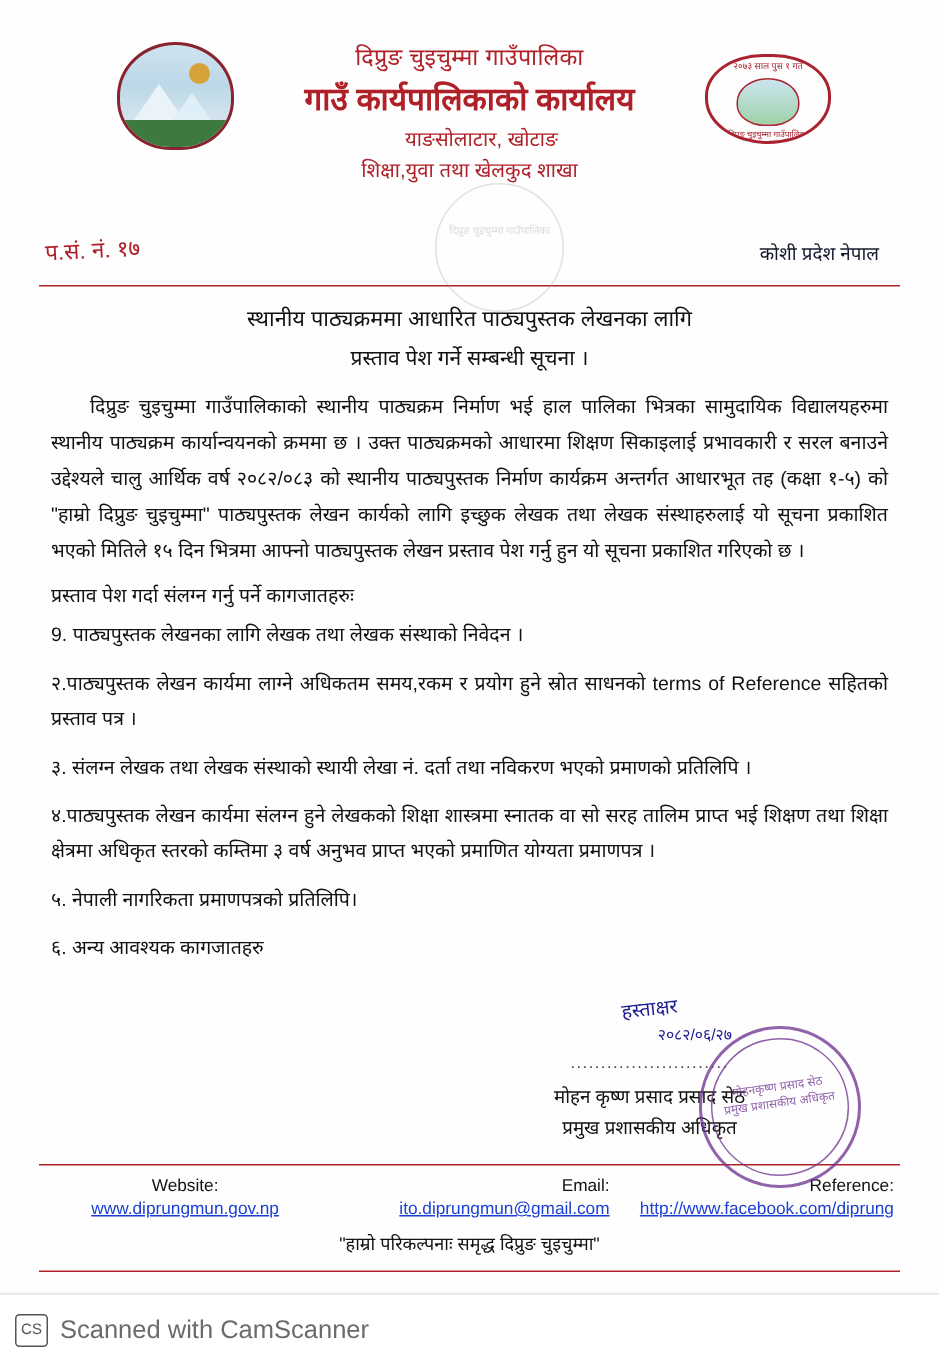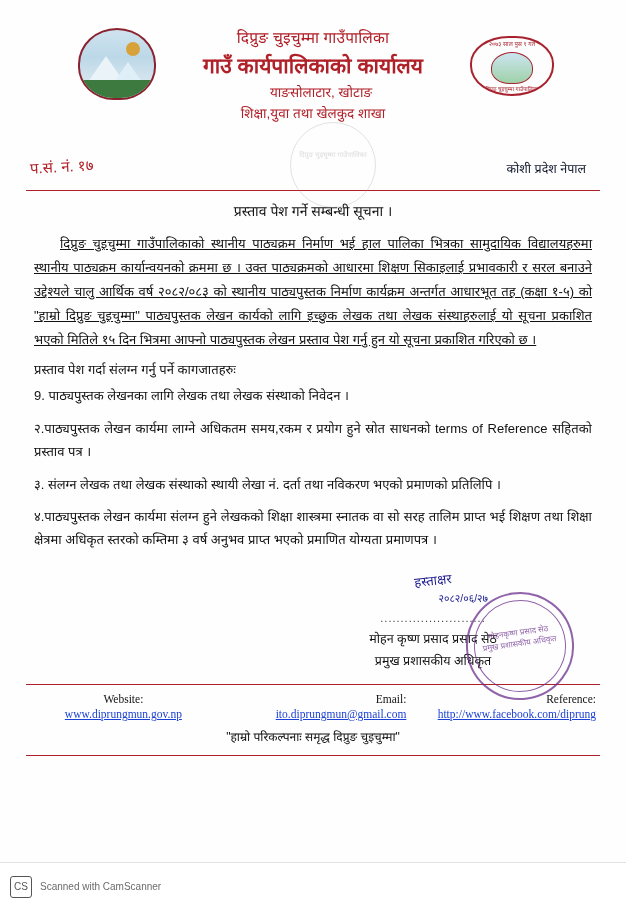--- a/index.html
+++ b/index.html
@@ -201,21 +201,20 @@
     margin-bottom: 7px;
   }
   .title-l3 {
     font-size: 13.5px;
   }
   .para {
     font-size: 13px;
     line-height: 1.85;
     text-align: justify;
     margin: 0 0 8px 0;
-    text-decoration: underline;
   }
   .para.indent { text-indent: 26px; }
   .sub-head {
     font-size: 13px;
     margin: 4px 0 6px 0;
   }
   .list {
     margin: 0;
     padding: 0;
     list-style: none;
@@ -289,21 +288,20 @@
   .footer-rule {
     height: 1.2px;
     background: #b02028;
     margin: 0 26px 8px 26px;
   }
   .footer {
     display: flex;
     justify-content: space-between;
     padding: 0 30px;
     font-size: 11.5px;
-    font-family: Liberation Serif, serif;
   }
   .fcol { width: 33%; text-align: right; }
   .fcol.left { text-align: center; }
   .flabel { color: #111; margin-bottom: 3px; }
   .flink {
     color: #1a3fd4;
     text-decoration: underline;
     word-break: break-all;
   }
   .slogan {
@@ -337,21 +335,21 @@
     border-radius: 3px;
     font-size: 10px;
     color: #555;
     display: flex;
     align-items: center;
     justify-content: center;
     margin-right: 8px;
     font-weight: normal;
   }
   .cs-text {
-    font-size: 10px;
+    font-size: 17px;
     color: #6b6b6b;
   }
 </style>
 </head>
 <body>
 
 <div class="page">
   <div class="doc">
 
     <div class="header">
@@ -383,32 +381,35 @@
     <div class="refrow">
       <div class="ref-left">प.सं. नं. १७</div>
       <div class="stamp-faint">दिप्रुङ चुइचुम्मा गाउँपालिका</div>
       <div class="ref-right">कोशी प्रदेश नेपाल</div>
     </div>
 
     <div class="redrule"></div>
 
     <div class="body">
       <div class="title-block">
+        <div class="title-l1">स्थानीय पाठ्यक्रममा आधारित पाठ्यपुस्तक लेखनका लागि</div>
         <div class="title-l2">प्रस्ताव पेश गर्ने सम्बन्धी सूचना ।</div>
       </div>
 
       <p class="para indent">दिप्रुङ चुइचुम्मा गाउँपालिकाको स्थानीय पाठ्यक्रम निर्माण भई हाल पालिका भित्रका सामुदायिक विद्यालयहरुमा स्थानीय पाठ्यक्रम कार्यान्वयनको क्रममा छ । उक्त पाठ्यक्रमको आधारमा शिक्षण सिकाइलाई प्रभावकारी र सरल बनाउने उद्देश्यले चालु आर्थिक वर्ष २०८२/०८३ को स्थानीय पाठ्यपुस्तक निर्माण कार्यक्रम अन्तर्गत आधारभूत तह (कक्षा १-५) को "हाम्रो दिप्रुङ चुइचुम्मा" पाठ्यपुस्तक लेखन कार्यको लागि इच्छुक लेखक तथा लेखक संस्थाहरुलाई यो सूचना प्रकाशित भएको मितिले १५ दिन भित्रमा आफ्नो पाठ्यपुस्तक लेखन प्रस्ताव पेश गर्नु हुन यो सूचना प्रकाशित गरिएको छ ।</p>
 
       <div class="sub-head">प्रस्ताव पेश गर्दा संलग्न गर्नु पर्ने कागजातहरुः</div>
 
       <ul class="list">
         <li>9. पाठ्यपुस्तक लेखनका लागि लेखक तथा लेखक संस्थाको निवेदन ।</li>
         <li>२.पाठ्यपुस्तक लेखन कार्यमा लाग्ने अधिकतम समय,रकम र प्रयोग हुने स्रोत साधनको  terms of Reference सहितको प्रस्ताव पत्र ।</li>
         <li>३. संलग्न लेखक तथा लेखक संस्थाको स्थायी लेखा नं. दर्ता तथा नविकरण भएको प्रमाणको प्रतिलिपि ।</li>
         <li>४.पाठ्यपुस्तक लेखन कार्यमा संलग्न हुने लेखकको शिक्षा शास्त्रमा स्नातक वा सो सरह तालिम प्राप्त भई शिक्षण तथा शिक्षा क्षेत्रमा अधिकृत स्तरको कम्तिमा ३ वर्ष अनुभव प्राप्त भएको प्रमाणित योग्यता प्रमाणपत्र ।</li>
+        <li>५. नेपाली नागरिकता प्रमाणपत्रको प्रतिलिपि।</li>
+        <li>६. अन्य आवश्यक कागजातहरु</li>
       </ul>
 
       <div class="sig-area">
         <div class="sig-block">
           <div class="sig-scribble">हस्ताक्षर</div>
           <div class="sig-date">२०८२/०६/२७</div>
           <div class="sig-dots">..........................</div>
           <div>मोहन कृष्ण प्रसाद प्रसाद सेठ</div>
           <div>प्रमुख प्रशासकीय अधिकृत</div>
         </div>

